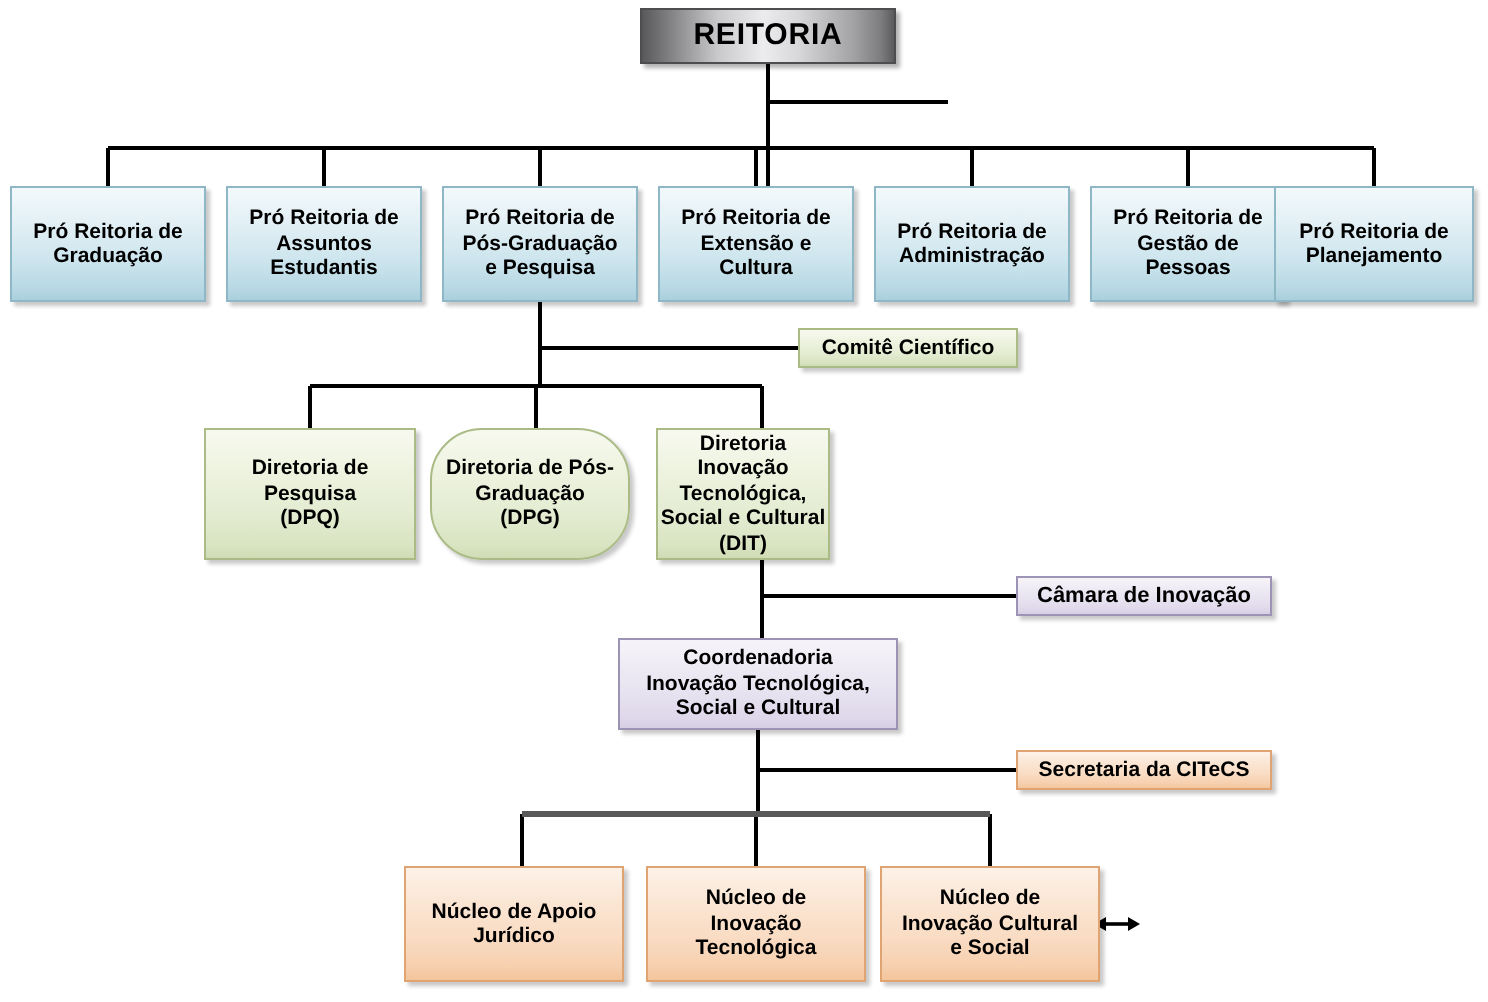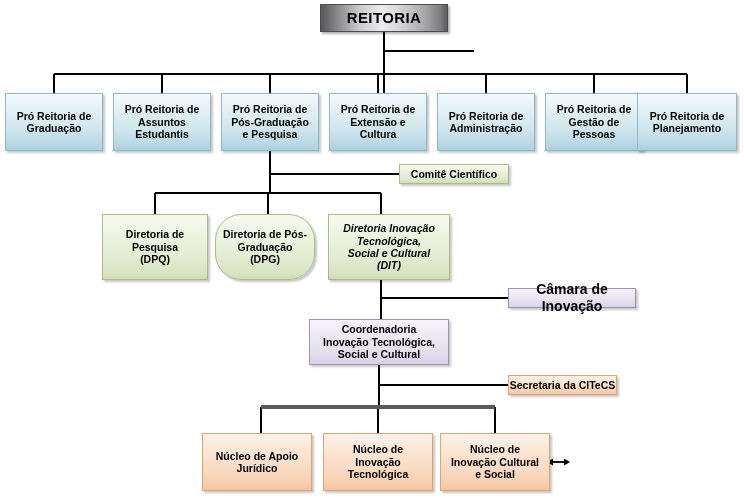--- a/index.html
+++ b/index.html
@@ -95,25 +95,25 @@
   #n-pr-ext        { left:329px; width:98px; }
   #n-pr-adm        { left:437px; width:98px; }
   #n-pr-gestao     { left:545px; width:98px; }
   #n-pr-plan       { left:637px; width:100px; }
 
   #n-comite        { left:399px; top:164px; width:110px; height:20px; font-size:10.5px; }
 
   .diretoria       { top:214px; height:66px; font-size:10.5px; }
   #n-dir-pesquisa  { left:102px; width:106px; }
   #n-dir-pos       { left:215px; width:100px;border-radius:26px; }
-  #n-dir-dit       { left:328px; width:122px;font-style:italic; }
-
-  #n-camara        { left:508px; top:288px; width:128px; height:20px; font-size:14px;justify-content:center; }
+  #n-dir-dit       { left:328px; width:87px; }
+
+  #n-camara        { left:508px; top:288px; width:128px; height:20px; font-size:11px;justify-content:center; }
   #n-coord         { left:309px; top:319px; width:140px; height:46px; font-size:10.5px; }
-  #n-secretaria    { left:508px; top:375px; width:109px; height:20px; font-size:10.5px; }
+  #n-secretaria    { left:508px; top:375px; width:128px; height:20px; font-size:10.5px; }
 
   .nucleo          { top:433px; height:58px; font-size:10.5px; }
   #n-nuc-juridico  { left:202px; width:110px; }
   #n-nuc-tec       { left:323px; width:110px; }
   #n-nuc-cult      { left:440px; width:110px; }
 
   #n-sisu {
     left: 568px; top: 430px; width: 68px; height: 64px;
     border-radius: 50%;
     font-style: italic;

